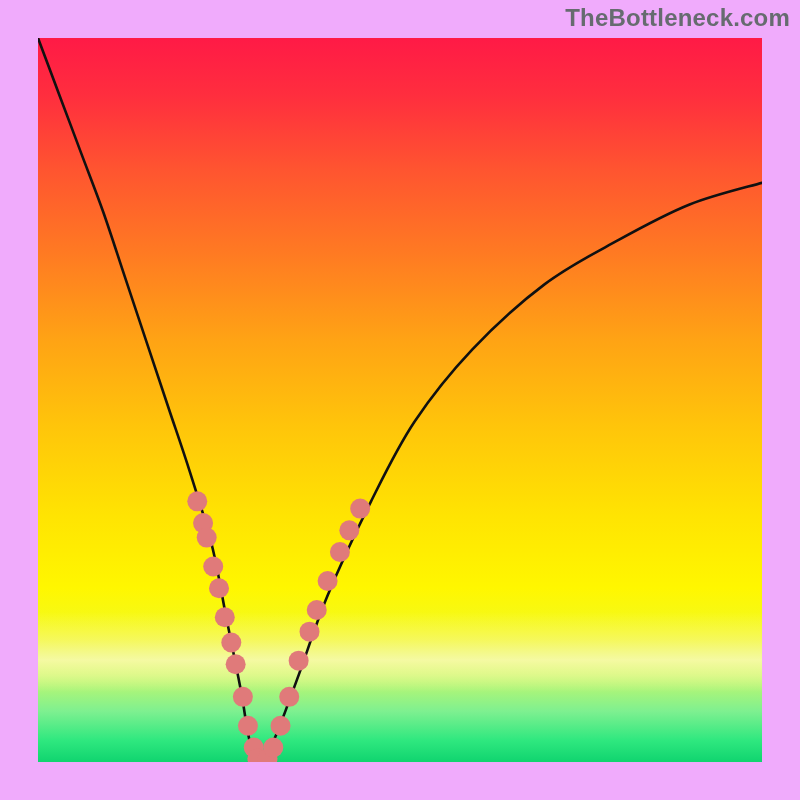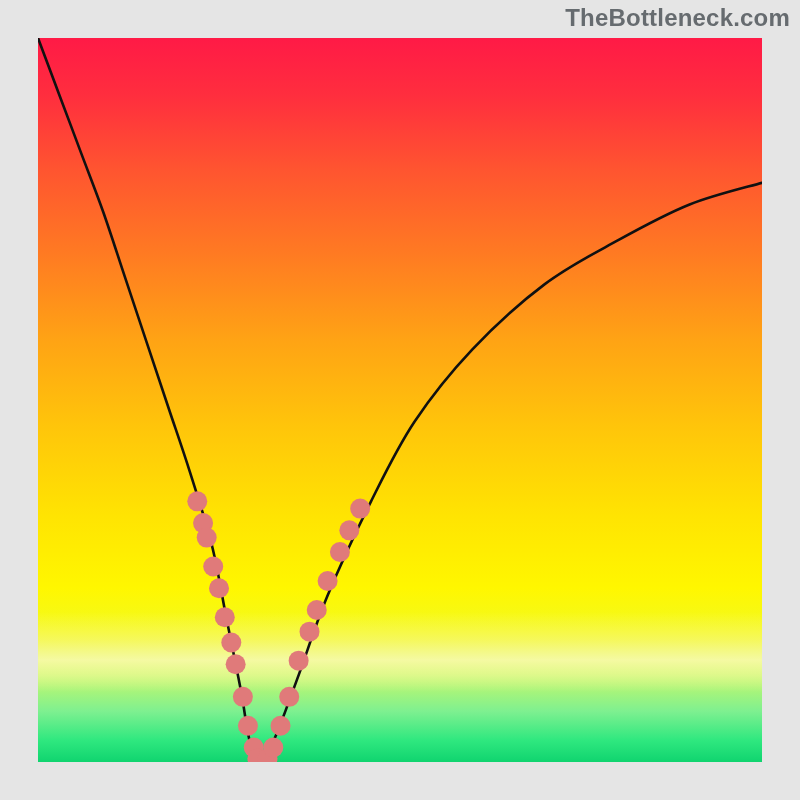--- a/index.html
+++ b/index.html
@@ -8,21 +8,21 @@
     width: 800px;
     height: 800px;
     background: #000;
     overflow: hidden;
     font-family: Arial, Helvetica, sans-serif;
   }
   .stage {
     position: relative;
     width: 800px;
     height: 800px;
-    background: #e5e5e5;
+    background: #f0abfc;
     text-align: right;
   }
   .attribution {
     position: absolute;
     top: 4px;
     right: 10px;
     color: #666b6f;
     font-size: 24px;
     font-weight: 600;
     letter-spacing: 0.2px;

